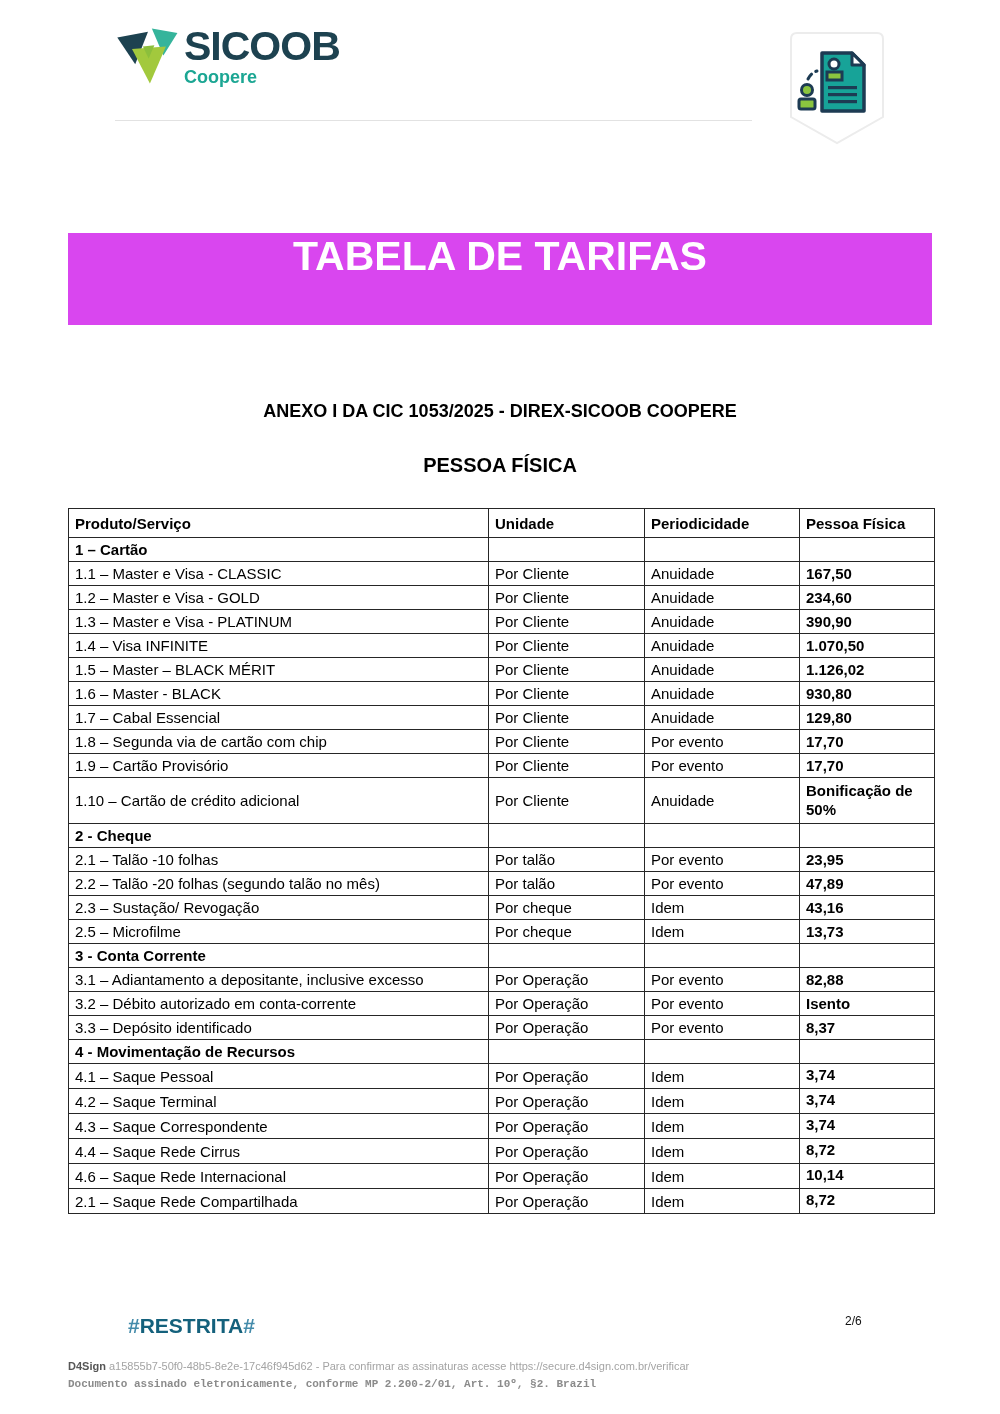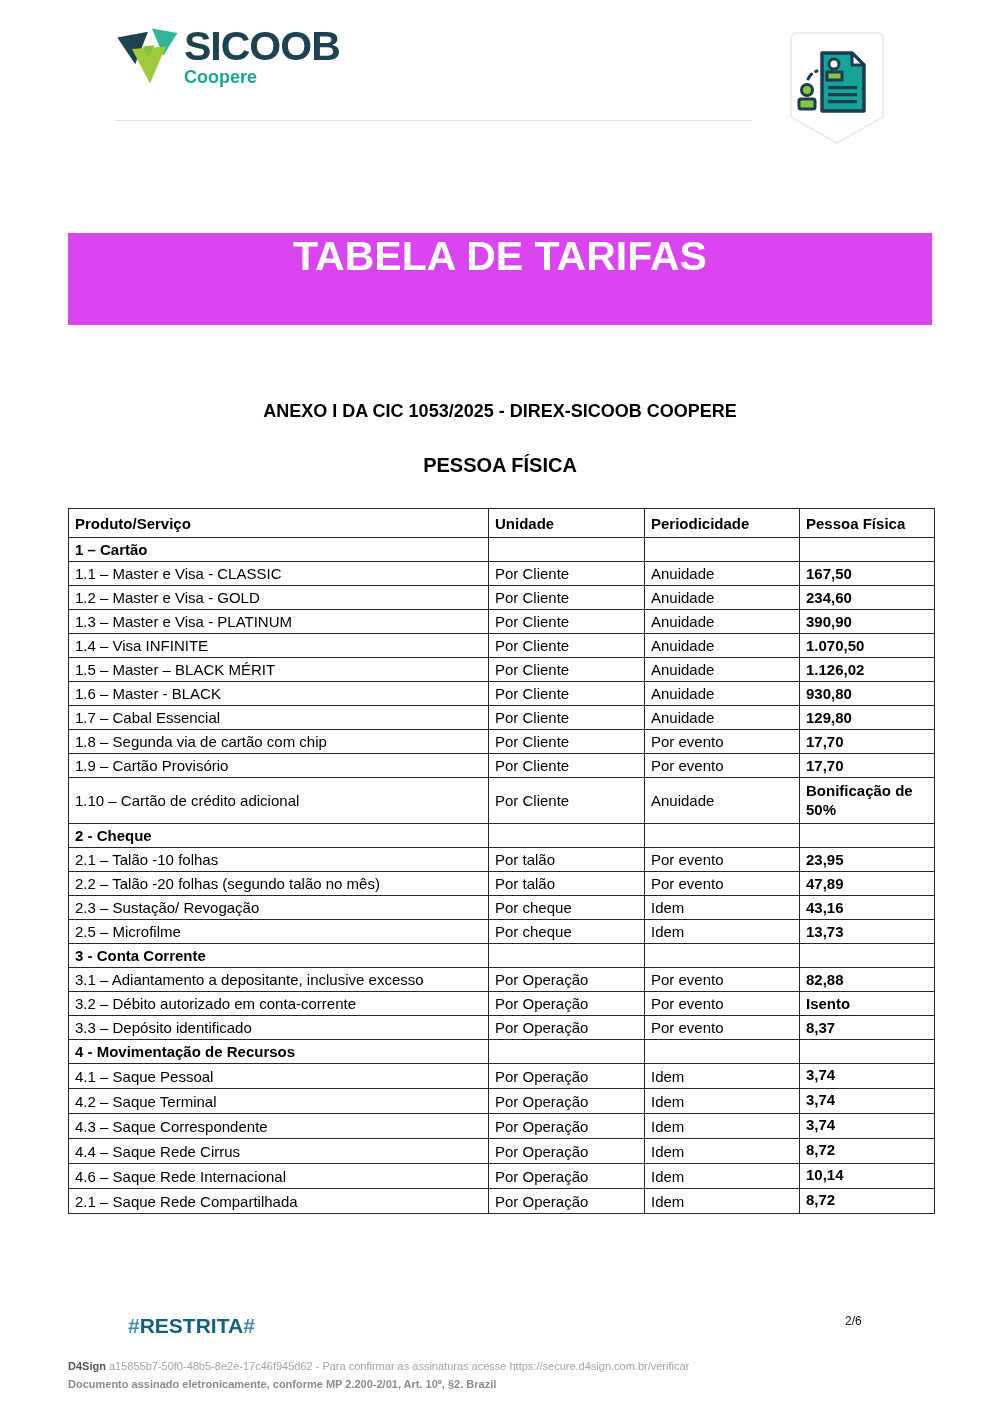--- a/index.html
+++ b/index.html
@@ -39,21 +39,21 @@
   td.valor{font-weight:bold;}
   td.valor .wrap{white-space:normal;line-height:1.25;}
   tr.vtop td.valor{vertical-align:top;padding-top:2px;}
 
   
   .restrita{position:absolute;left:128px;top:1314px;font-size:21px;font-weight:bold;color:#14617c;}
   .restrita .hash{color:#448baa;font-weight:bold;}
   .pagenum{position:absolute;left:845px;top:1314px;font-size:12px;color:#111;}
   .sig{position:absolute;left:68px;top:1357px;font-size:11px;color:#a4a4a4;line-height:1.65;}
   .sig .d4{font-weight:bold;color:#565656;}
-  .sig .line2{font-weight:bold;color:#8b8b8b;}
+  .sig .line2{font-weight:bold;color:#8b8b8b;font-family:Liberation Mono, monospace;}
 </style>
 </head>
 <body>
 
 <div class="page">
 
   <div class="logo">
     <span class="logo-mark">
       <svg viewBox="0 0 100 118" xmlns="http://www.w3.org/2000/svg">
         <polygon points="2,16 50,7 30,58" fill="#1d4250"></polygon>

